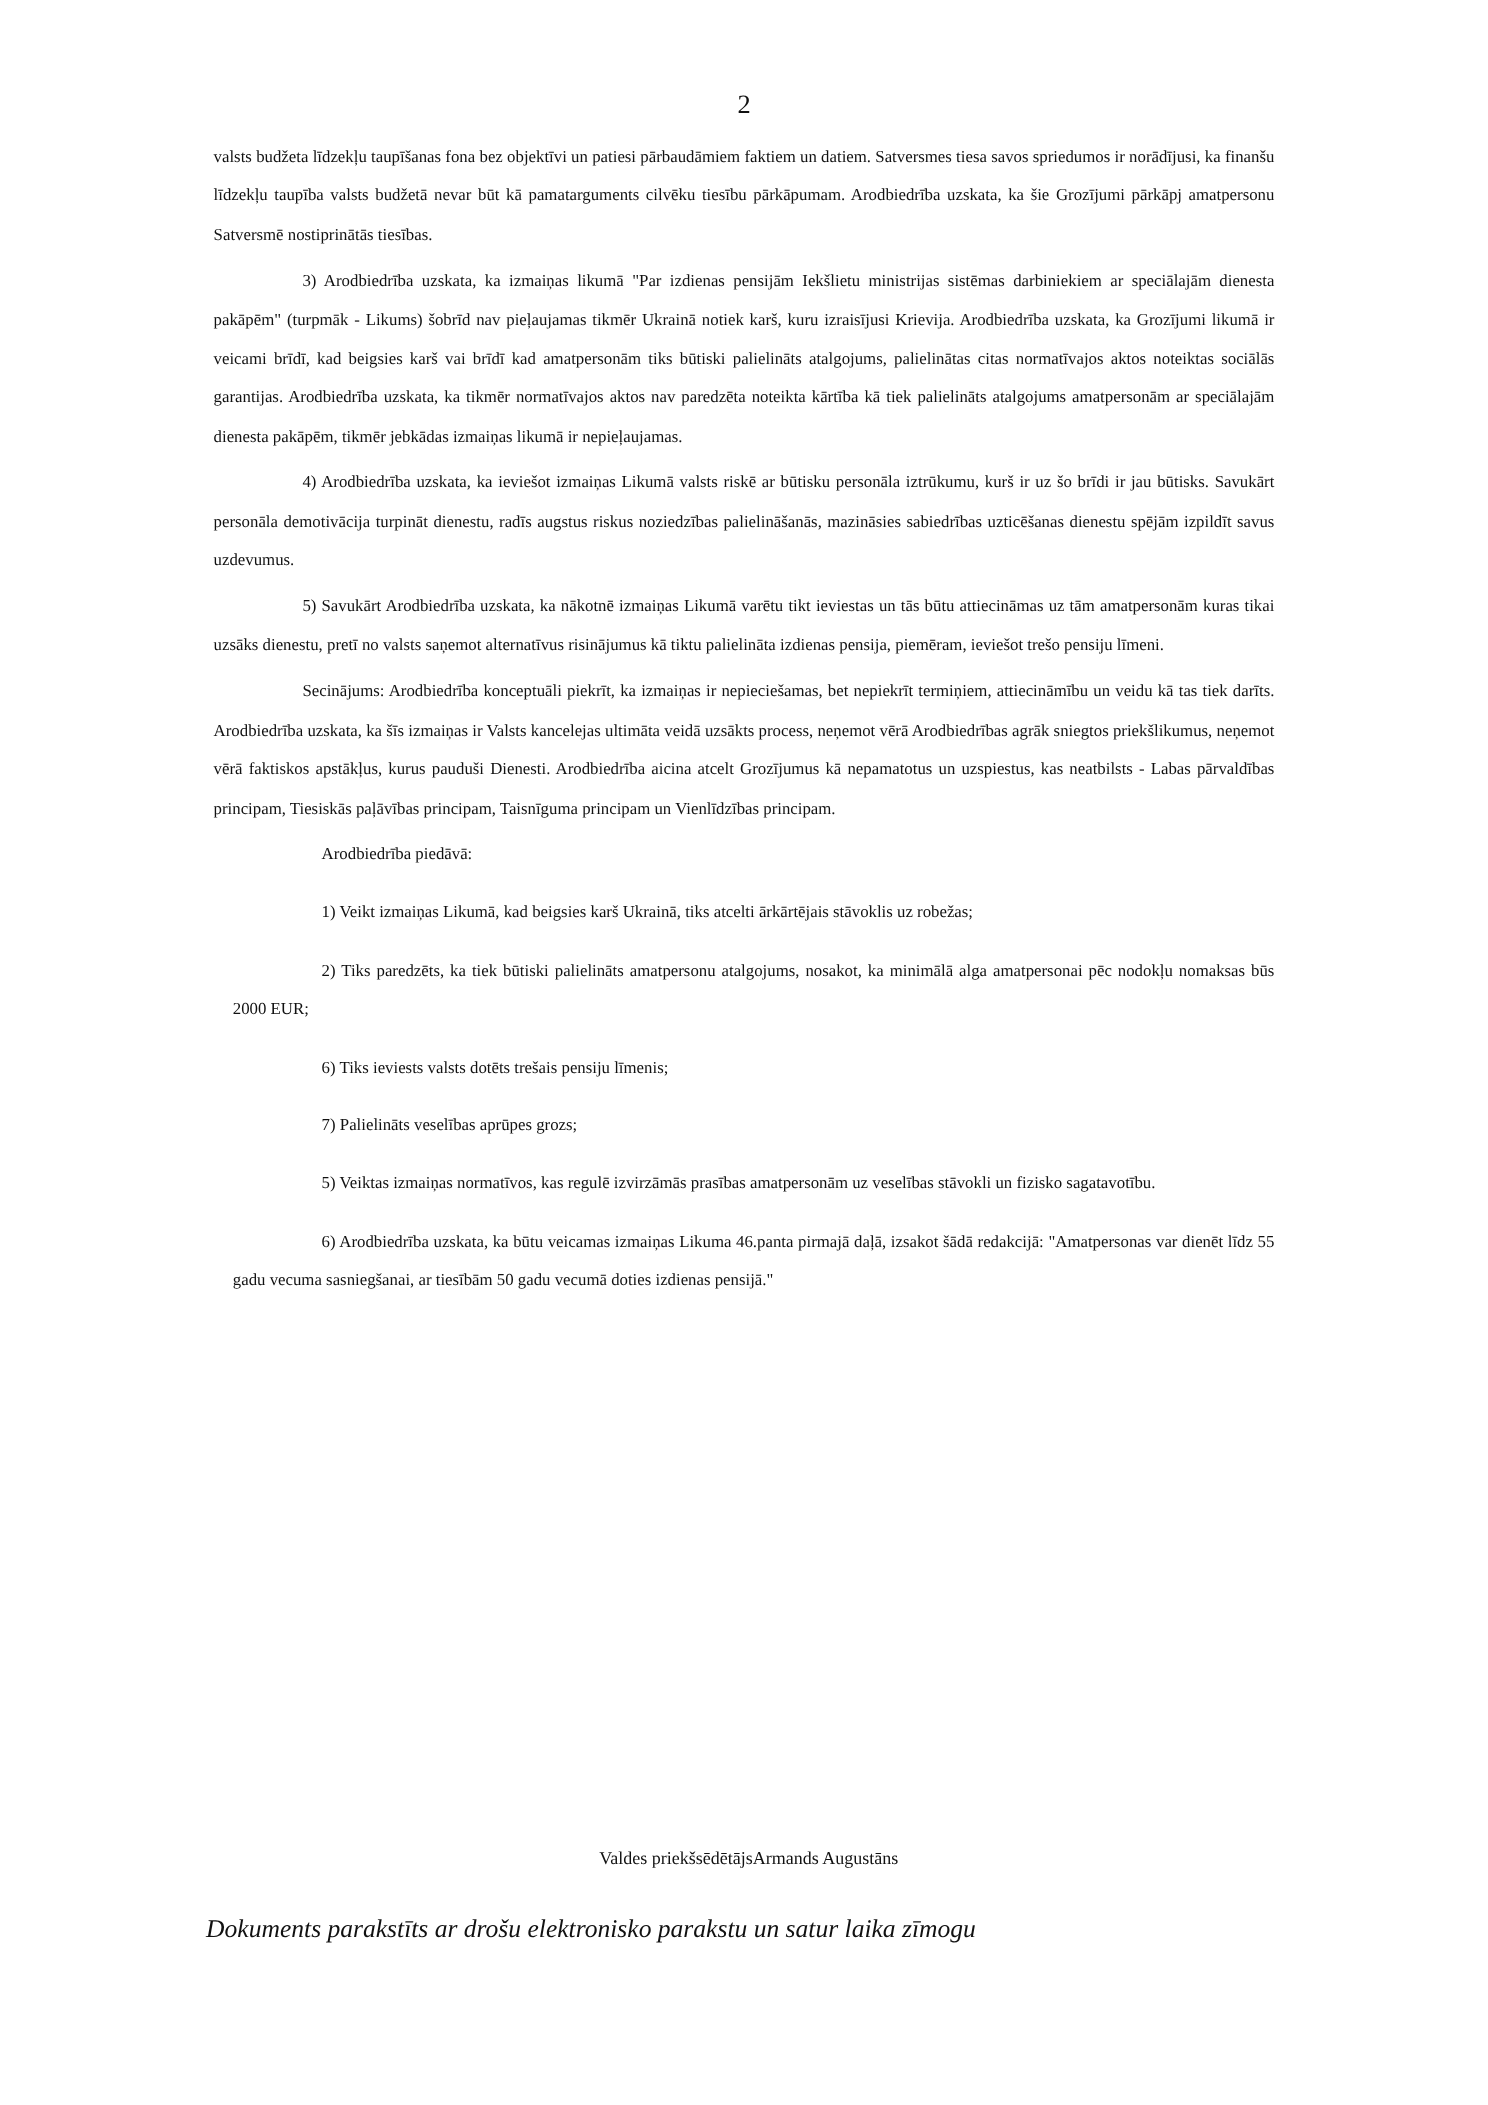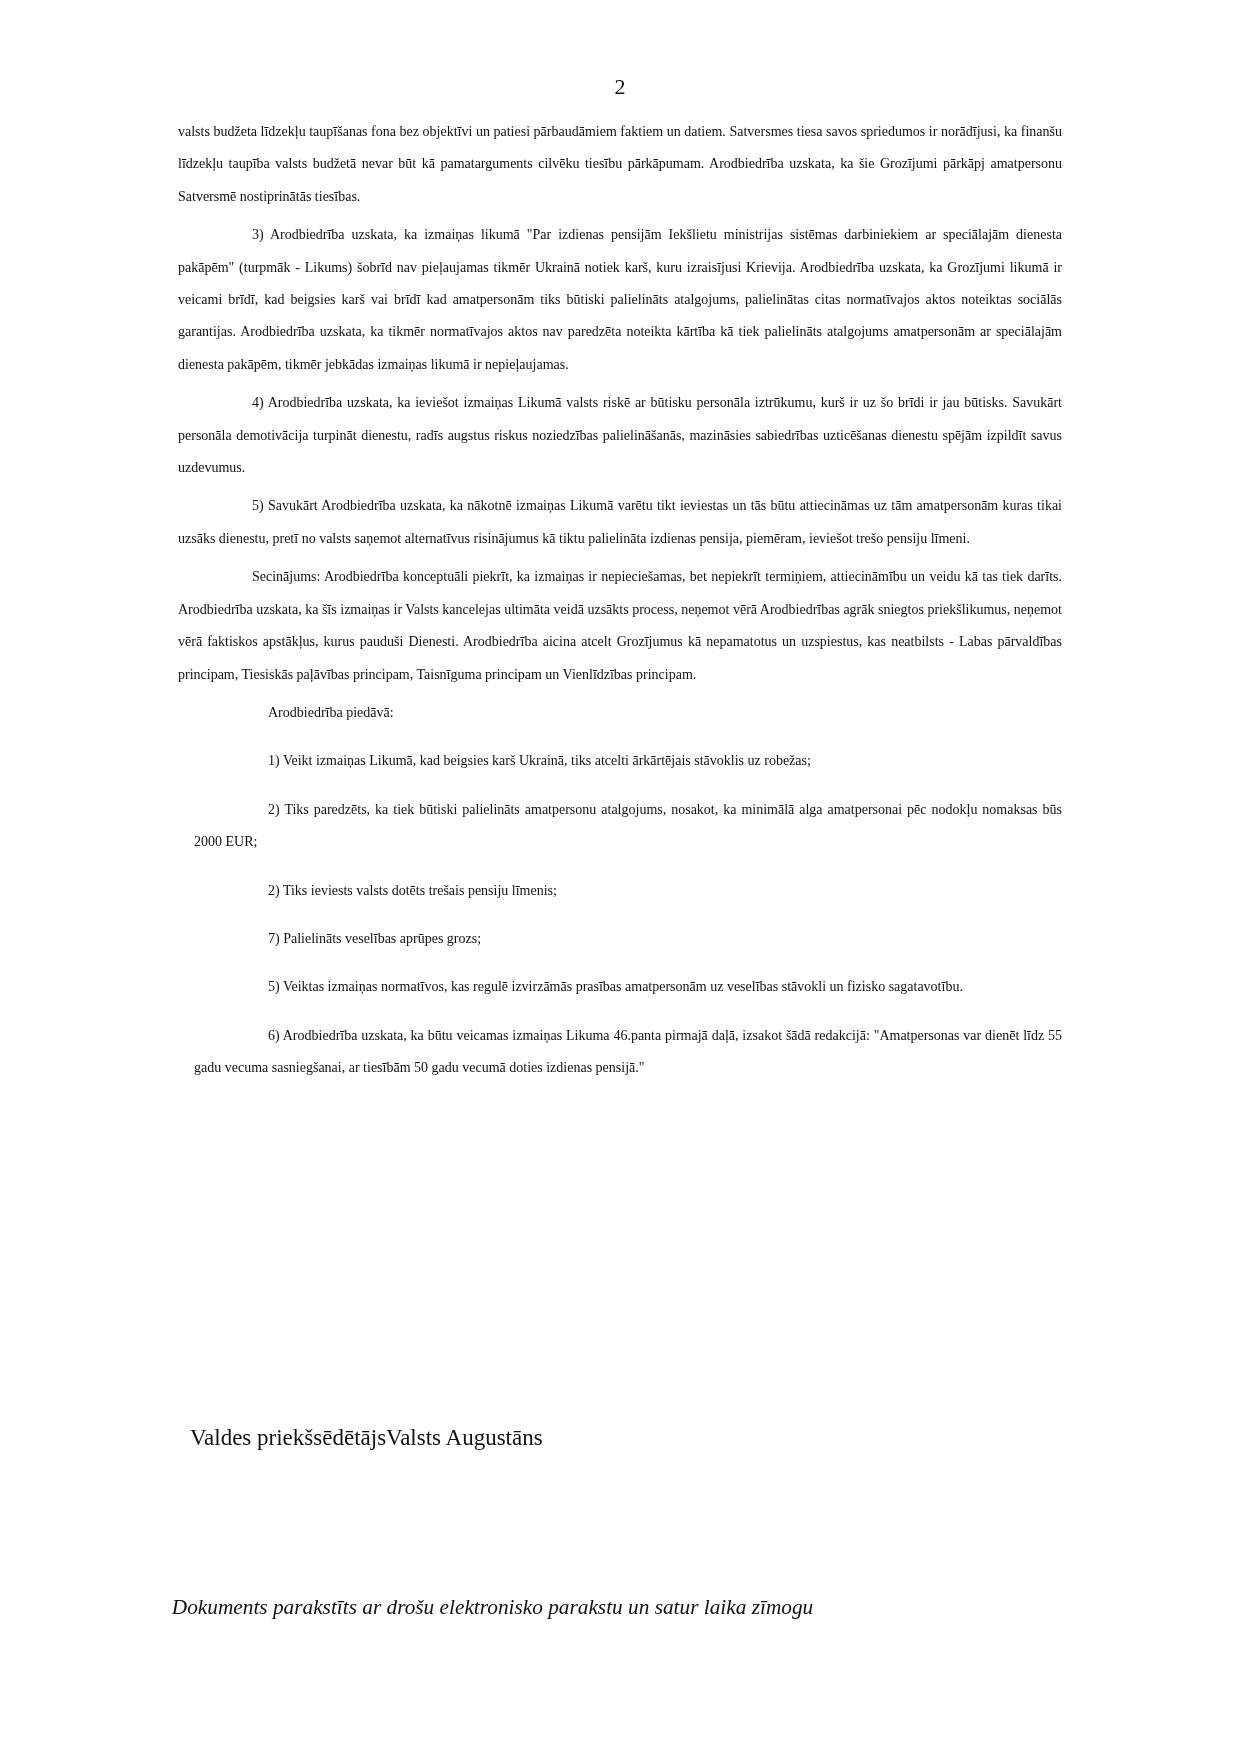--- a/index.html
+++ b/index.html
@@ -41,27 +41,27 @@
       text-indent: 74px;
     }
     .gap-before {
       margin-top: 14px;
     }
     .list-para {
       margin: 0 0 16px 16px;
     }
     .signature-row {
       position: absolute;
-      top: 1423px;
+      top: 1534px;
       left: 190px;
       width: 868px;
-      font-size: 23px;
+      font-size: 15px;
       line-height: 30px;
       display: flex;
-      justify-content: flex-start;
+      justify-content: center;
     }
     .footer-note {
       position: absolute;
       top: 1592px;
       left: 0;
       width: 985px;
       text-align: center;
       font-style: italic;
       font-size: 21.3px;
       line-height: 30px;
@@ -77,25 +77,25 @@
   <p class="para indent">3) Arodbiedrība uzskata, ka izmaiņas likumā "Par izdienas pensijām Iekšlietu ministrijas sistēmas darbiniekiem ar speciālajām dienesta pakāpēm" (turpmāk - Likums) šobrīd nav pieļaujamas tikmēr Ukrainā notiek karš, kuru izraisījusi Krievija. Arodbiedrība uzskata, ka Grozījumi likumā ir veicami brīdī, kad beigsies karš vai brīdī kad amatpersonām tiks būtiski palielināts atalgojums, palielinātas citas normatīvajos aktos noteiktas sociālās garantijas. Arodbiedrība uzskata, ka tikmēr normatīvajos aktos nav paredzēta noteikta kārtība kā tiek palielināts atalgojums amatpersonām ar speciālajām dienesta pakāpēm, tikmēr jebkādas izmaiņas likumā ir nepieļaujamas.</p>
   <p class="para indent">4) Arodbiedrība uzskata, ka ieviešot izmaiņas Likumā valsts riskē ar būtisku personāla iztrūkumu, kurš ir uz šo brīdi ir jau būtisks. Savukārt personāla demotivācija turpināt dienestu, radīs augstus riskus noziedzības palielināšanās, mazināsies sabiedrības uzticēšanas dienestu spējām izpildīt savus uzdevumus.</p>
   <p class="para indent">5) Savukārt Arodbiedrība uzskata, ka nākotnē izmaiņas Likumā varētu tikt ieviestas un tās būtu attiecināmas uz tām amatpersonām kuras tikai uzsāks dienestu, pretī no valsts saņemot alternatīvus risinājumus kā tiktu palielināta izdienas pensija, piemēram, ieviešot trešo pensiju līmeni.</p>
   <p class="para indent">Secinājums: Arodbiedrība konceptuāli piekrīt, ka izmaiņas ir nepieciešamas, bet nepiekrīt termiņiem, attiecināmību un veidu kā tas tiek darīts. Arodbiedrība uzskata, ka šīs izmaiņas ir Valsts kancelejas ultimāta veidā uzsākts process, neņemot vērā Arodbiedrības agrāk sniegtos priekšlikumus, neņemot vērā faktiskos apstākļus, kurus pauduši Dienesti. Arodbiedrība aicina atcelt Grozījumus kā nepamatotus un uzspiestus, kas neatbilsts - Labas pārvaldības principam, Tiesiskās paļāvības principam, Taisnīguma principam un Vienlīdzības principam.</p>
 
   <p class="para indent list-para gap-before">Arodbiedrība piedāvā:</p>
 
   <div>
     <p class="para indent list-para">1) Veikt izmaiņas Likumā, kad beigsies karš Ukrainā, tiks atcelti ārkārtējais stāvoklis uz robežas;</p>
     <p class="para indent list-para">2) Tiks paredzēts, ka tiek būtiski palielināts amatpersonu atalgojums, nosakot, ka minimālā alga amatpersonai pēc nodokļu nomaksas būs 2000 EUR;</p>
-    <p class="para indent list-para">2) Tiks ieviests valsts dotēts trešais pensiju līmenis;</p>
+    <p class="para indent list-para">6) Tiks ieviests valsts dotēts trešais pensiju līmenis;</p>
     <p class="para indent list-para">7) Palielināts veselības aprūpes grozs;</p>
     <p class="para indent list-para">5) Veiktas izmaiņas normatīvos, kas regulē izvirzāmās prasības amatpersonām uz veselības stāvokli un fizisko sagatavotību.</p>
     <p class="para indent list-para">6) Arodbiedrība uzskata, ka būtu veicamas izmaiņas Likuma 46.panta pirmajā daļā, izsakot šādā redakcijā: "Amatpersonas var dienēt līdz 55 gadu vecuma sasniegšanai, ar tiesībām 50 gadu vecumā doties izdienas pensijā."</p>
   </div>
 </div>
 
 <div class="signature-row">
   <span>Valdes priekšsēdētājs</span>
-  <span>Valsts Augustāns</span>
+  <span>Armands Augustāns</span>
 </div>
 
 <div class="footer-note">Dokuments parakstīts ar drošu elektronisko parakstu un satur laika zīmogu</div>
 
 </body></html>

